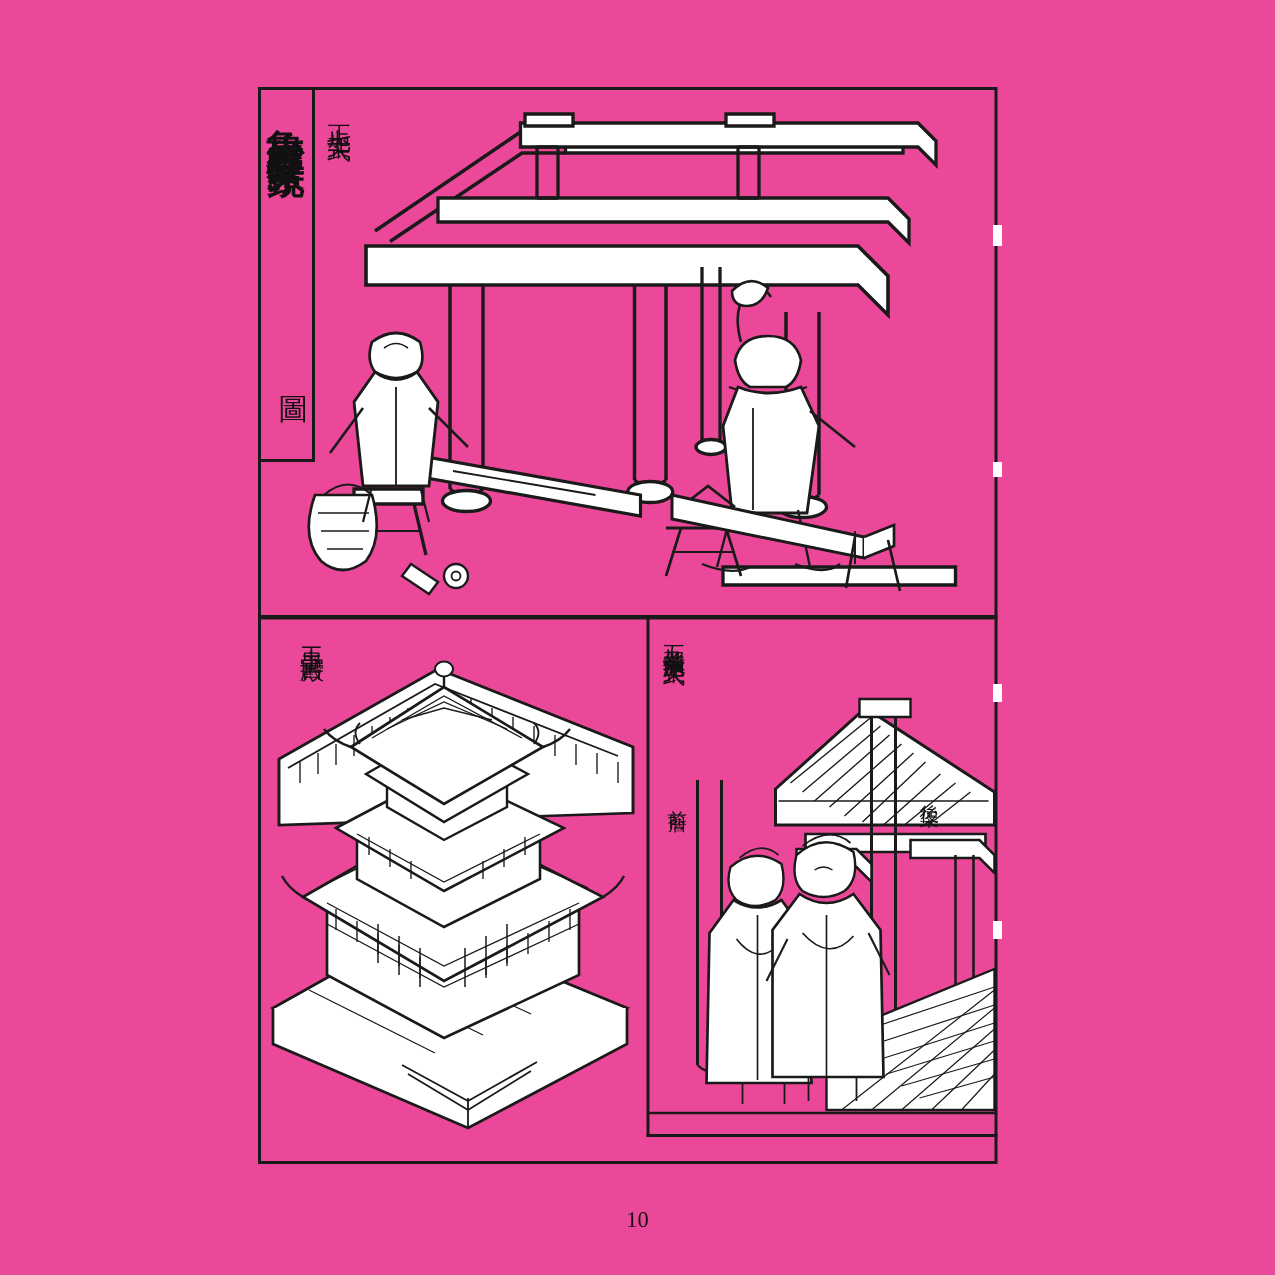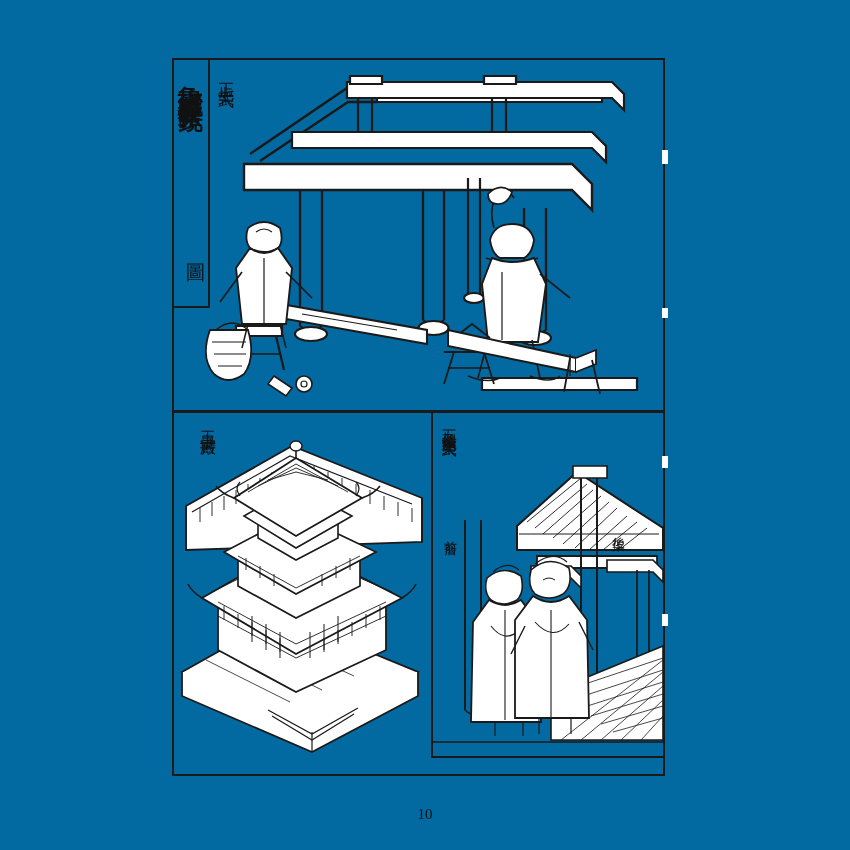--- a/index.html
+++ b/index.html
@@ -13,21 +13,21 @@
     font-family: "Liberation Serif", serif;
     color: #111111;
     position: relative;
     overflow: hidden;
   }
   .page {
     position: absolute;
     left: 0; top: 0;
     width: 850px;
     height: 850px;
-    background: #0369a1;
+    background: #ec4899;
   }
   
   .plate {
     position: absolute;
     left: 172px;
     top: 58px;
     width: 493px;
     height: 718px;
   }
   .plate-border {

